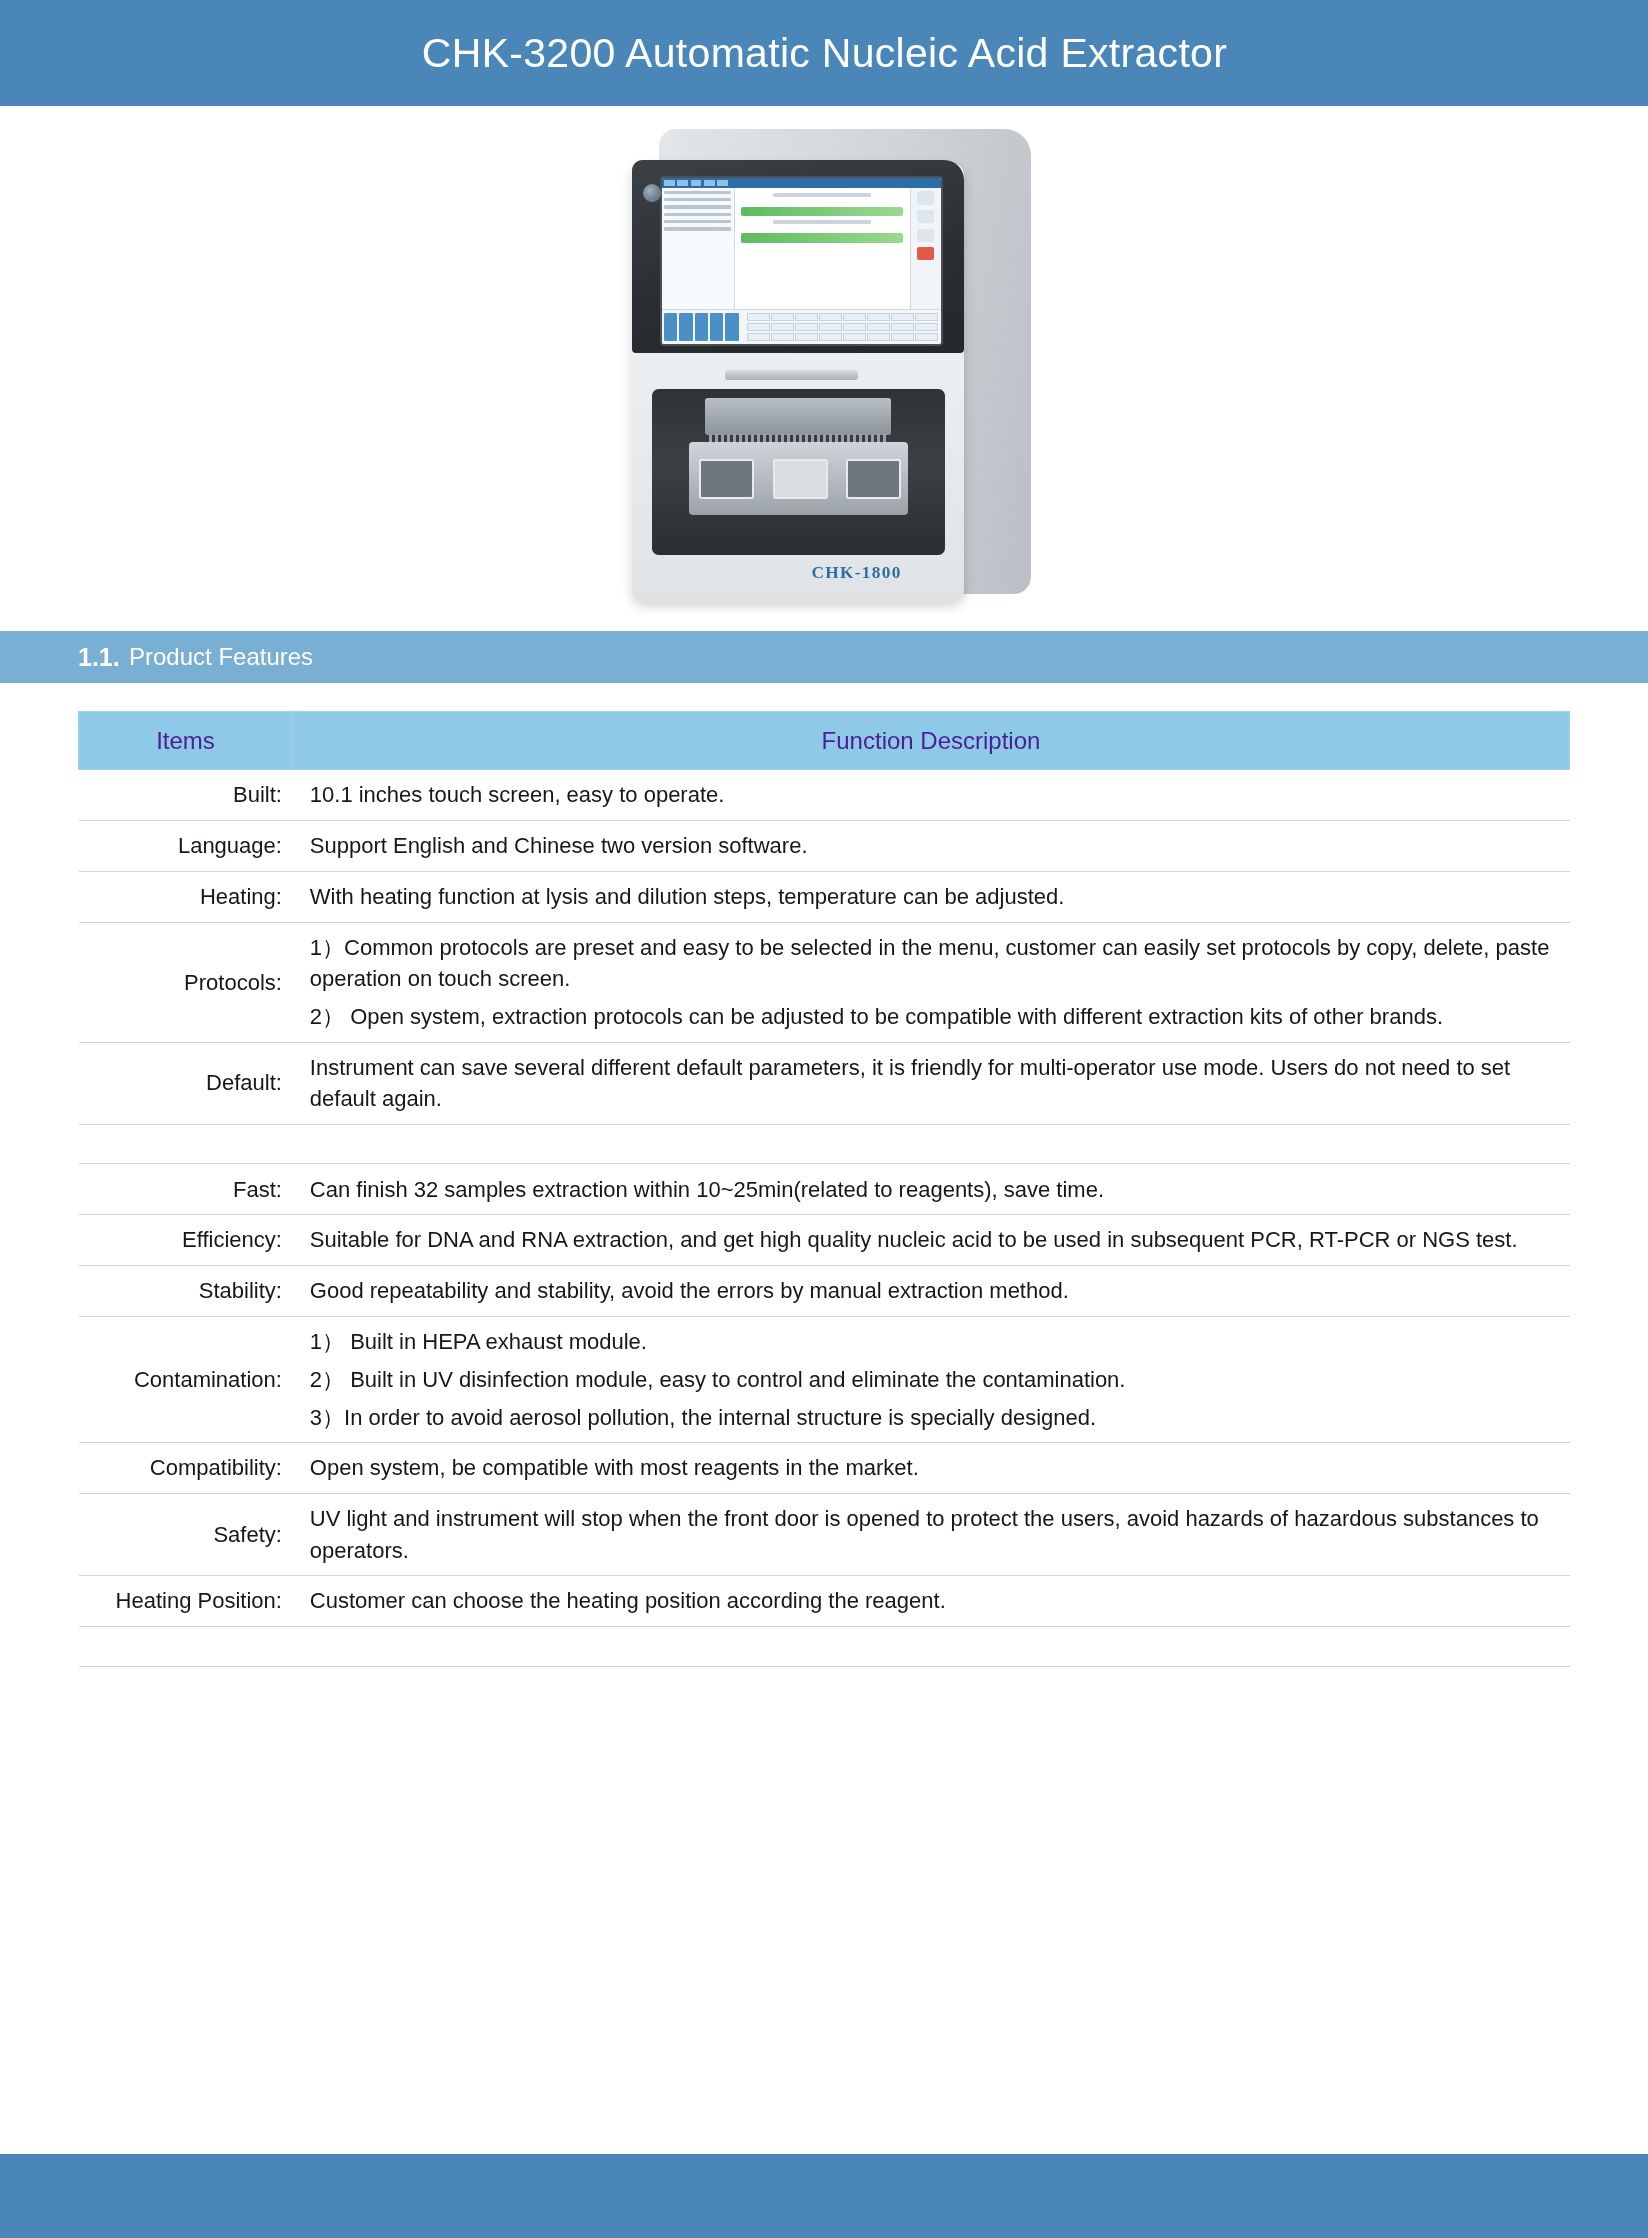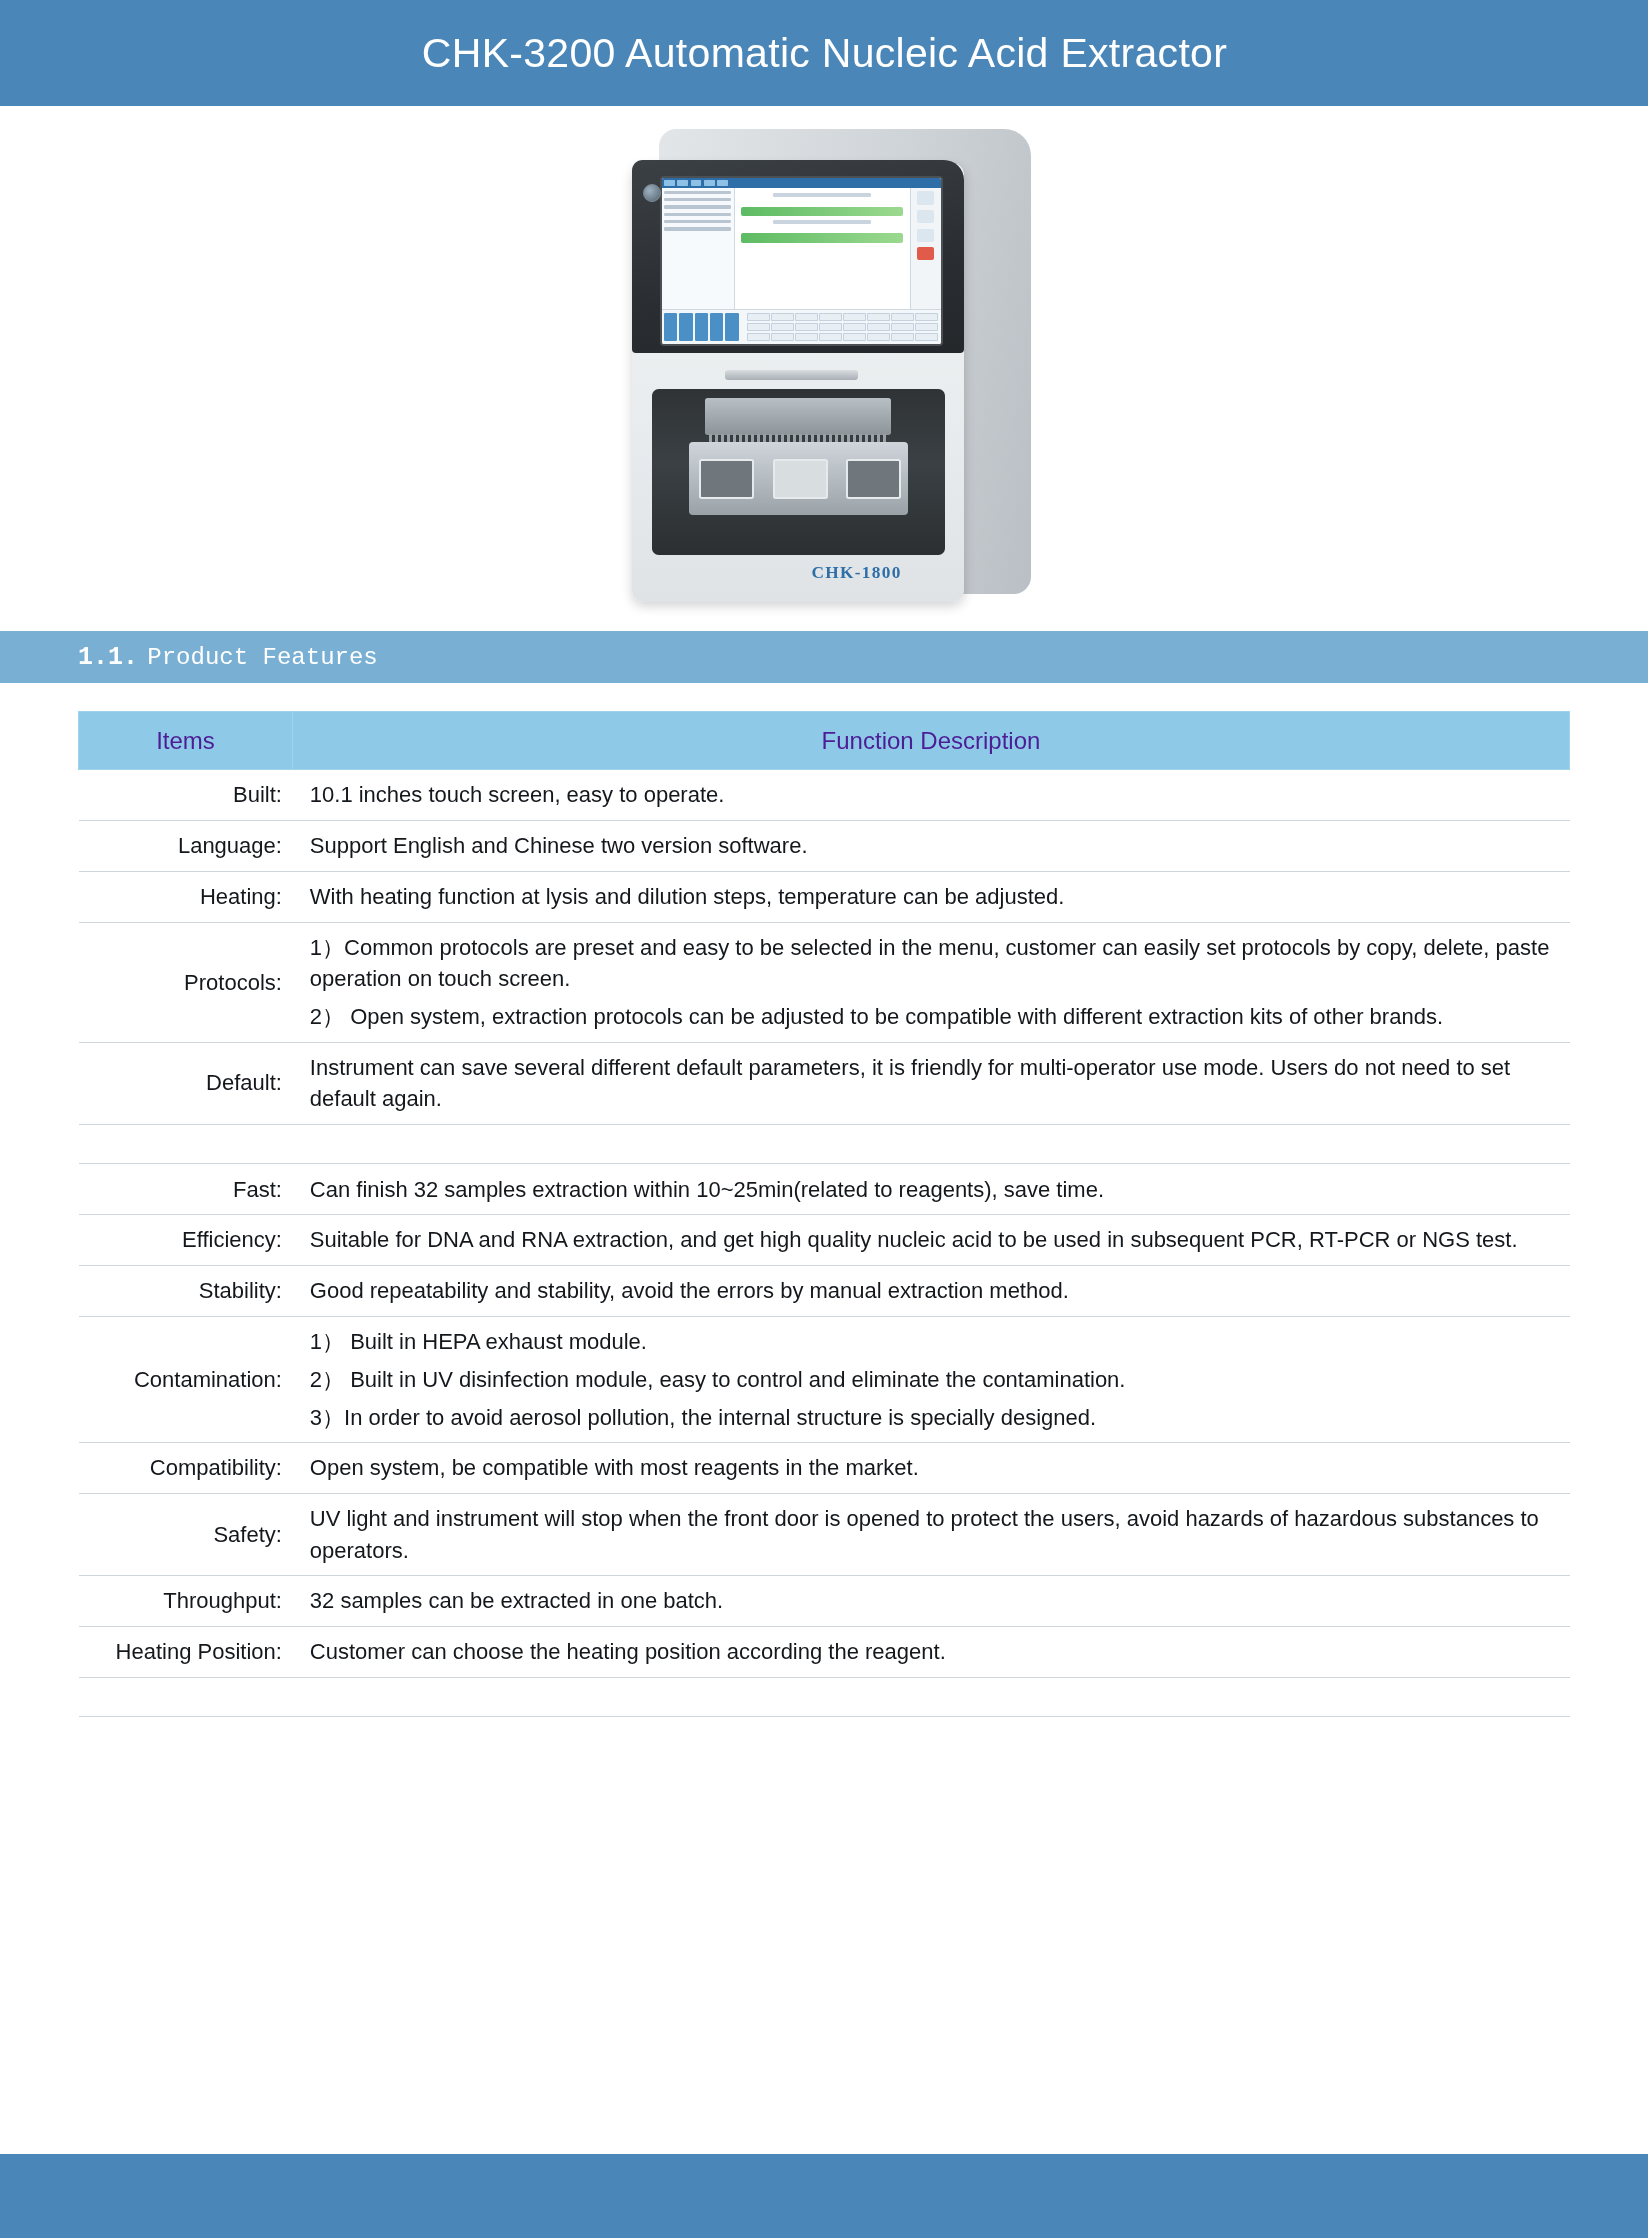--- a/index.html
+++ b/index.html
@@ -271,21 +271,20 @@
 
   
   .section-band {
     width: 100%;
     height: 52px;
     background: #7aafd4;
     display: flex;
     align-items: center;
     box-sizing: border-box;
     padding-left: 78px;
-    font-family: Liberation Mono, monospace;
   }
   .section-num {
     color: #ffffff;
     font-size: 25px;
     font-weight: bold;
     margin-right: 9.3px;
   }
   .section-title {
     color: #ffffff;
     font-size: 24px;
@@ -521,26 +520,20 @@
           <p>Open system, be compatible with most reagents in the market.</p>
         </td>
       </tr>
       <tr>
         <td class="item">Safety:</td>
         <td class="desc">
           <p>UV light and instrument will stop when the front door is opened to protect the users, avoid hazards of hazardous substances to operators.</p>
         </td>
       </tr>
       <tr>
-        <td class="item">Throughput:</td>
-        <td class="desc">
-          <p>32 samples can be extracted in one batch.</p>
-        </td>
-      </tr>
-      <tr>
         <td class="item">Heating Position:</td>
         <td class="desc">
           <p>Customer can choose the heating position according the reagent.</p>
         </td>
       </tr>
       <tr class="spacer-row">
         <td></td>
         <td></td>
       </tr>
     </tbody>

